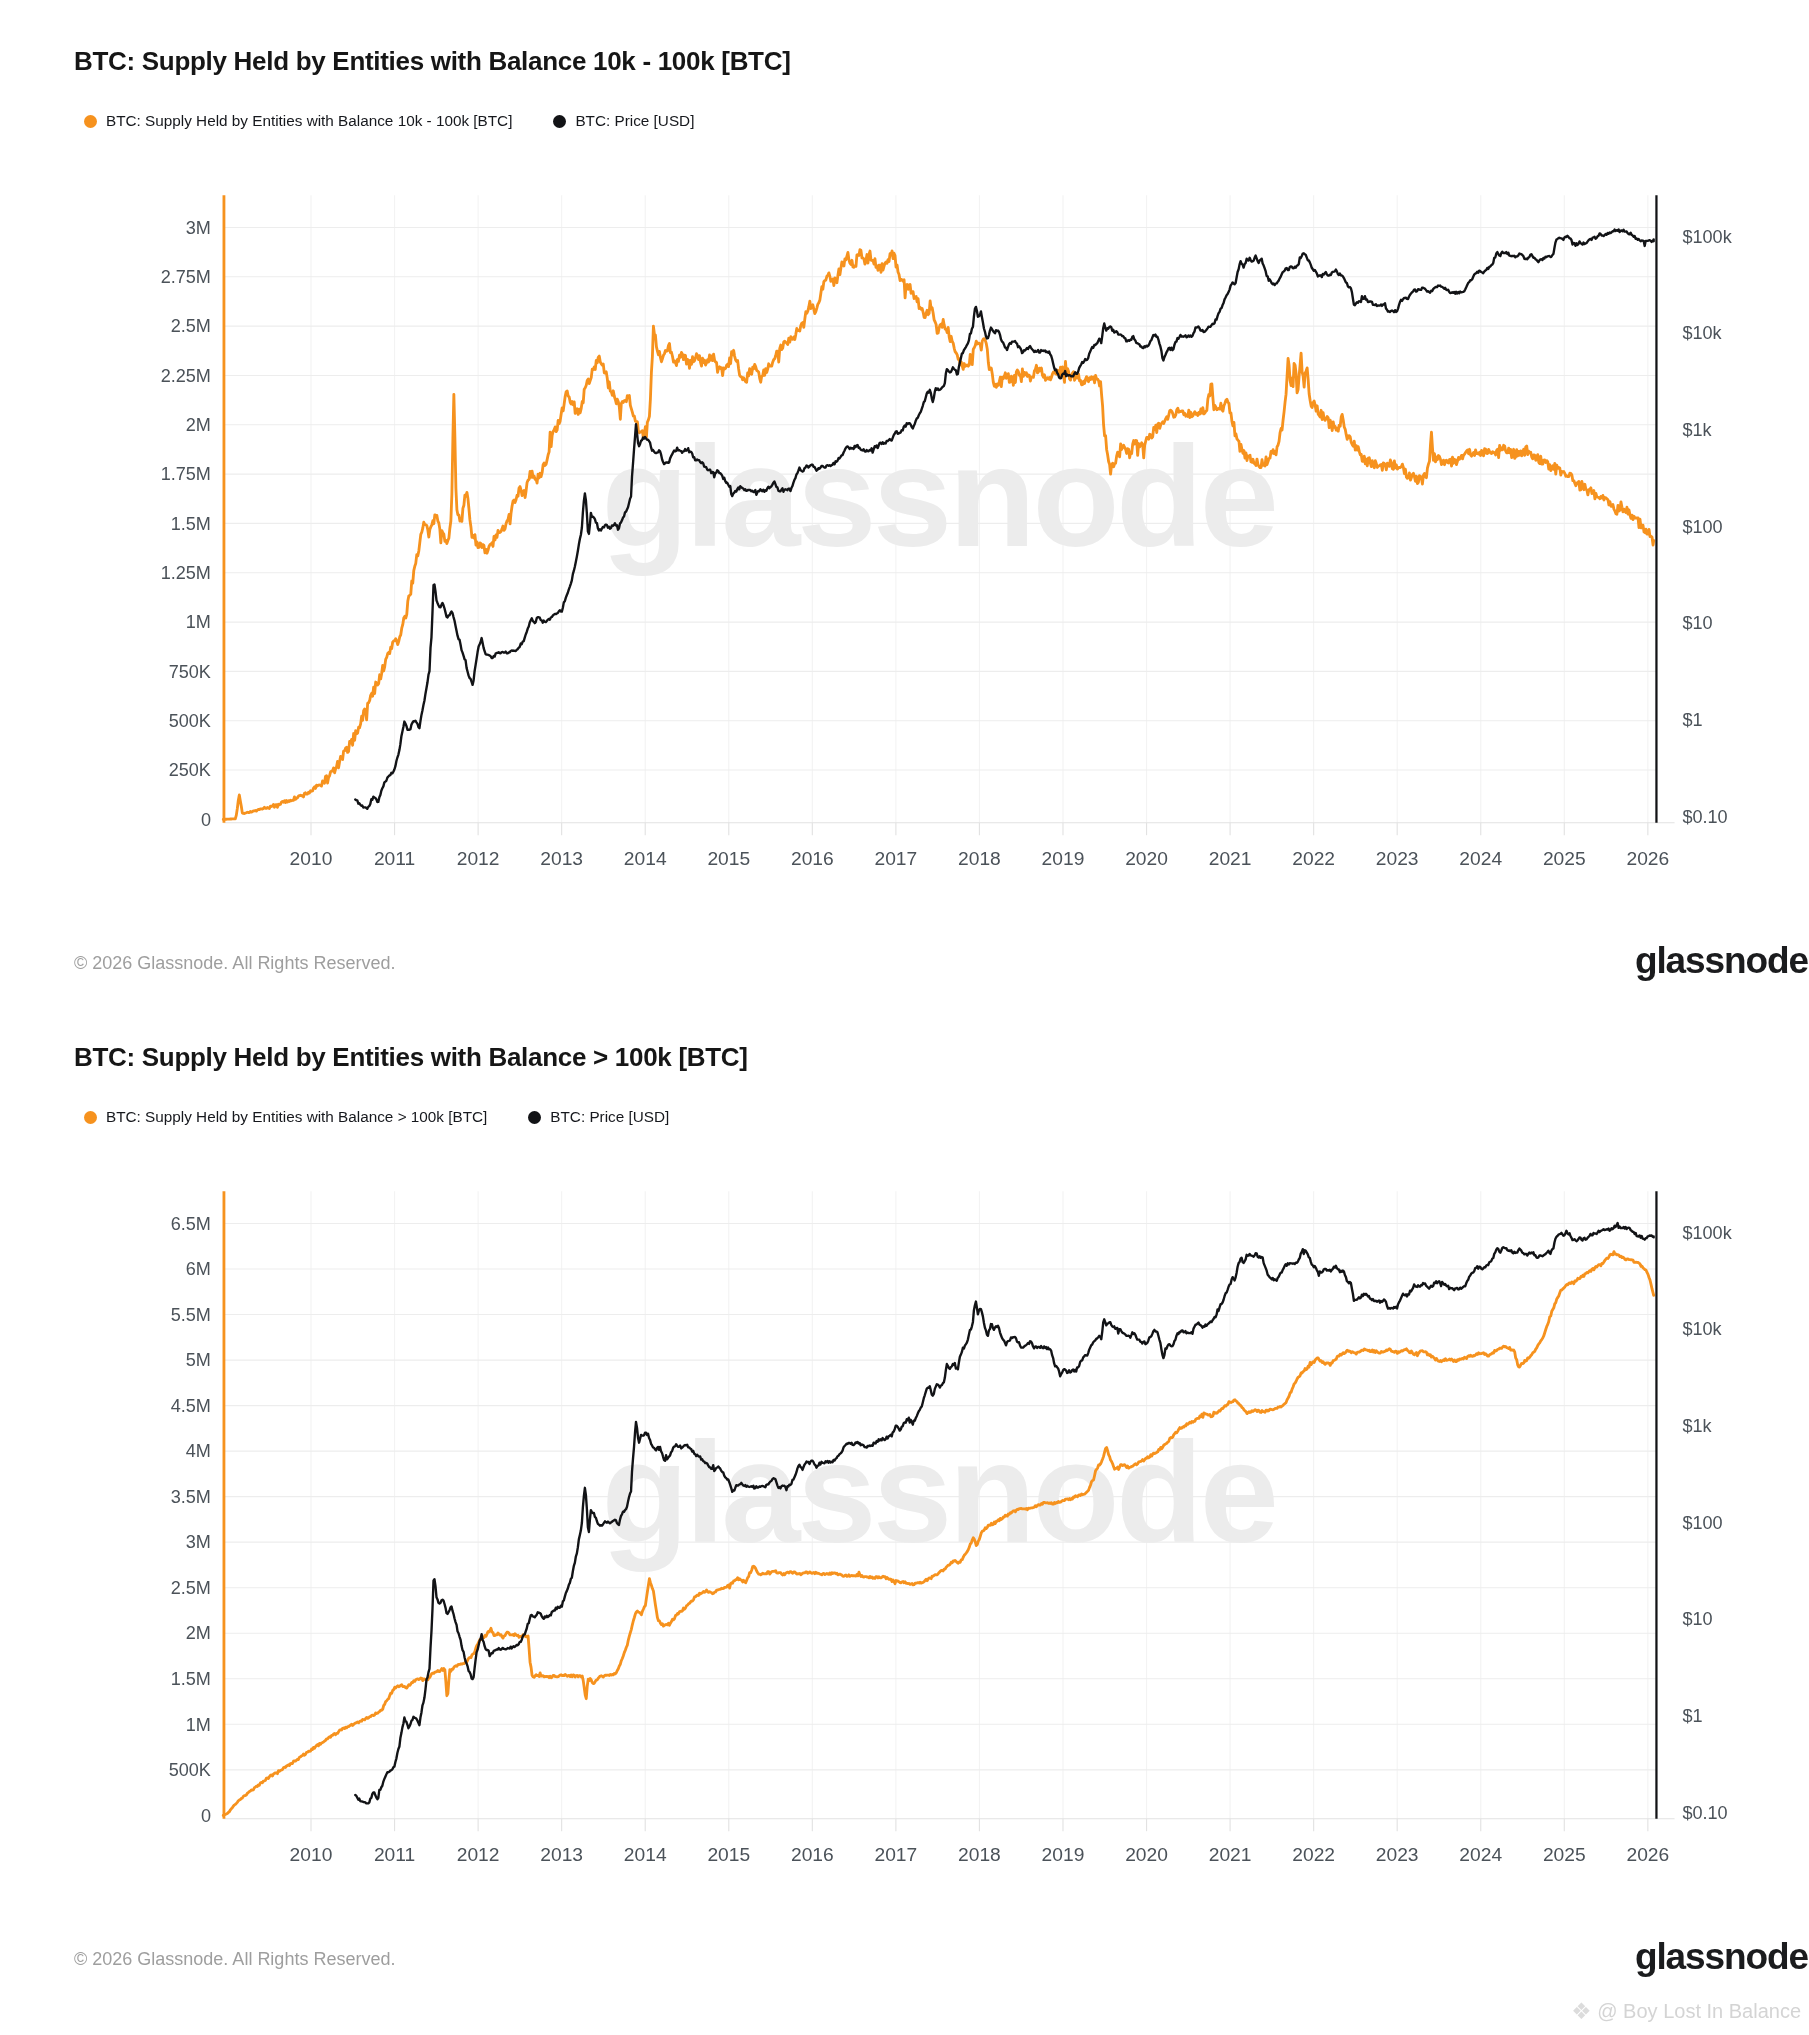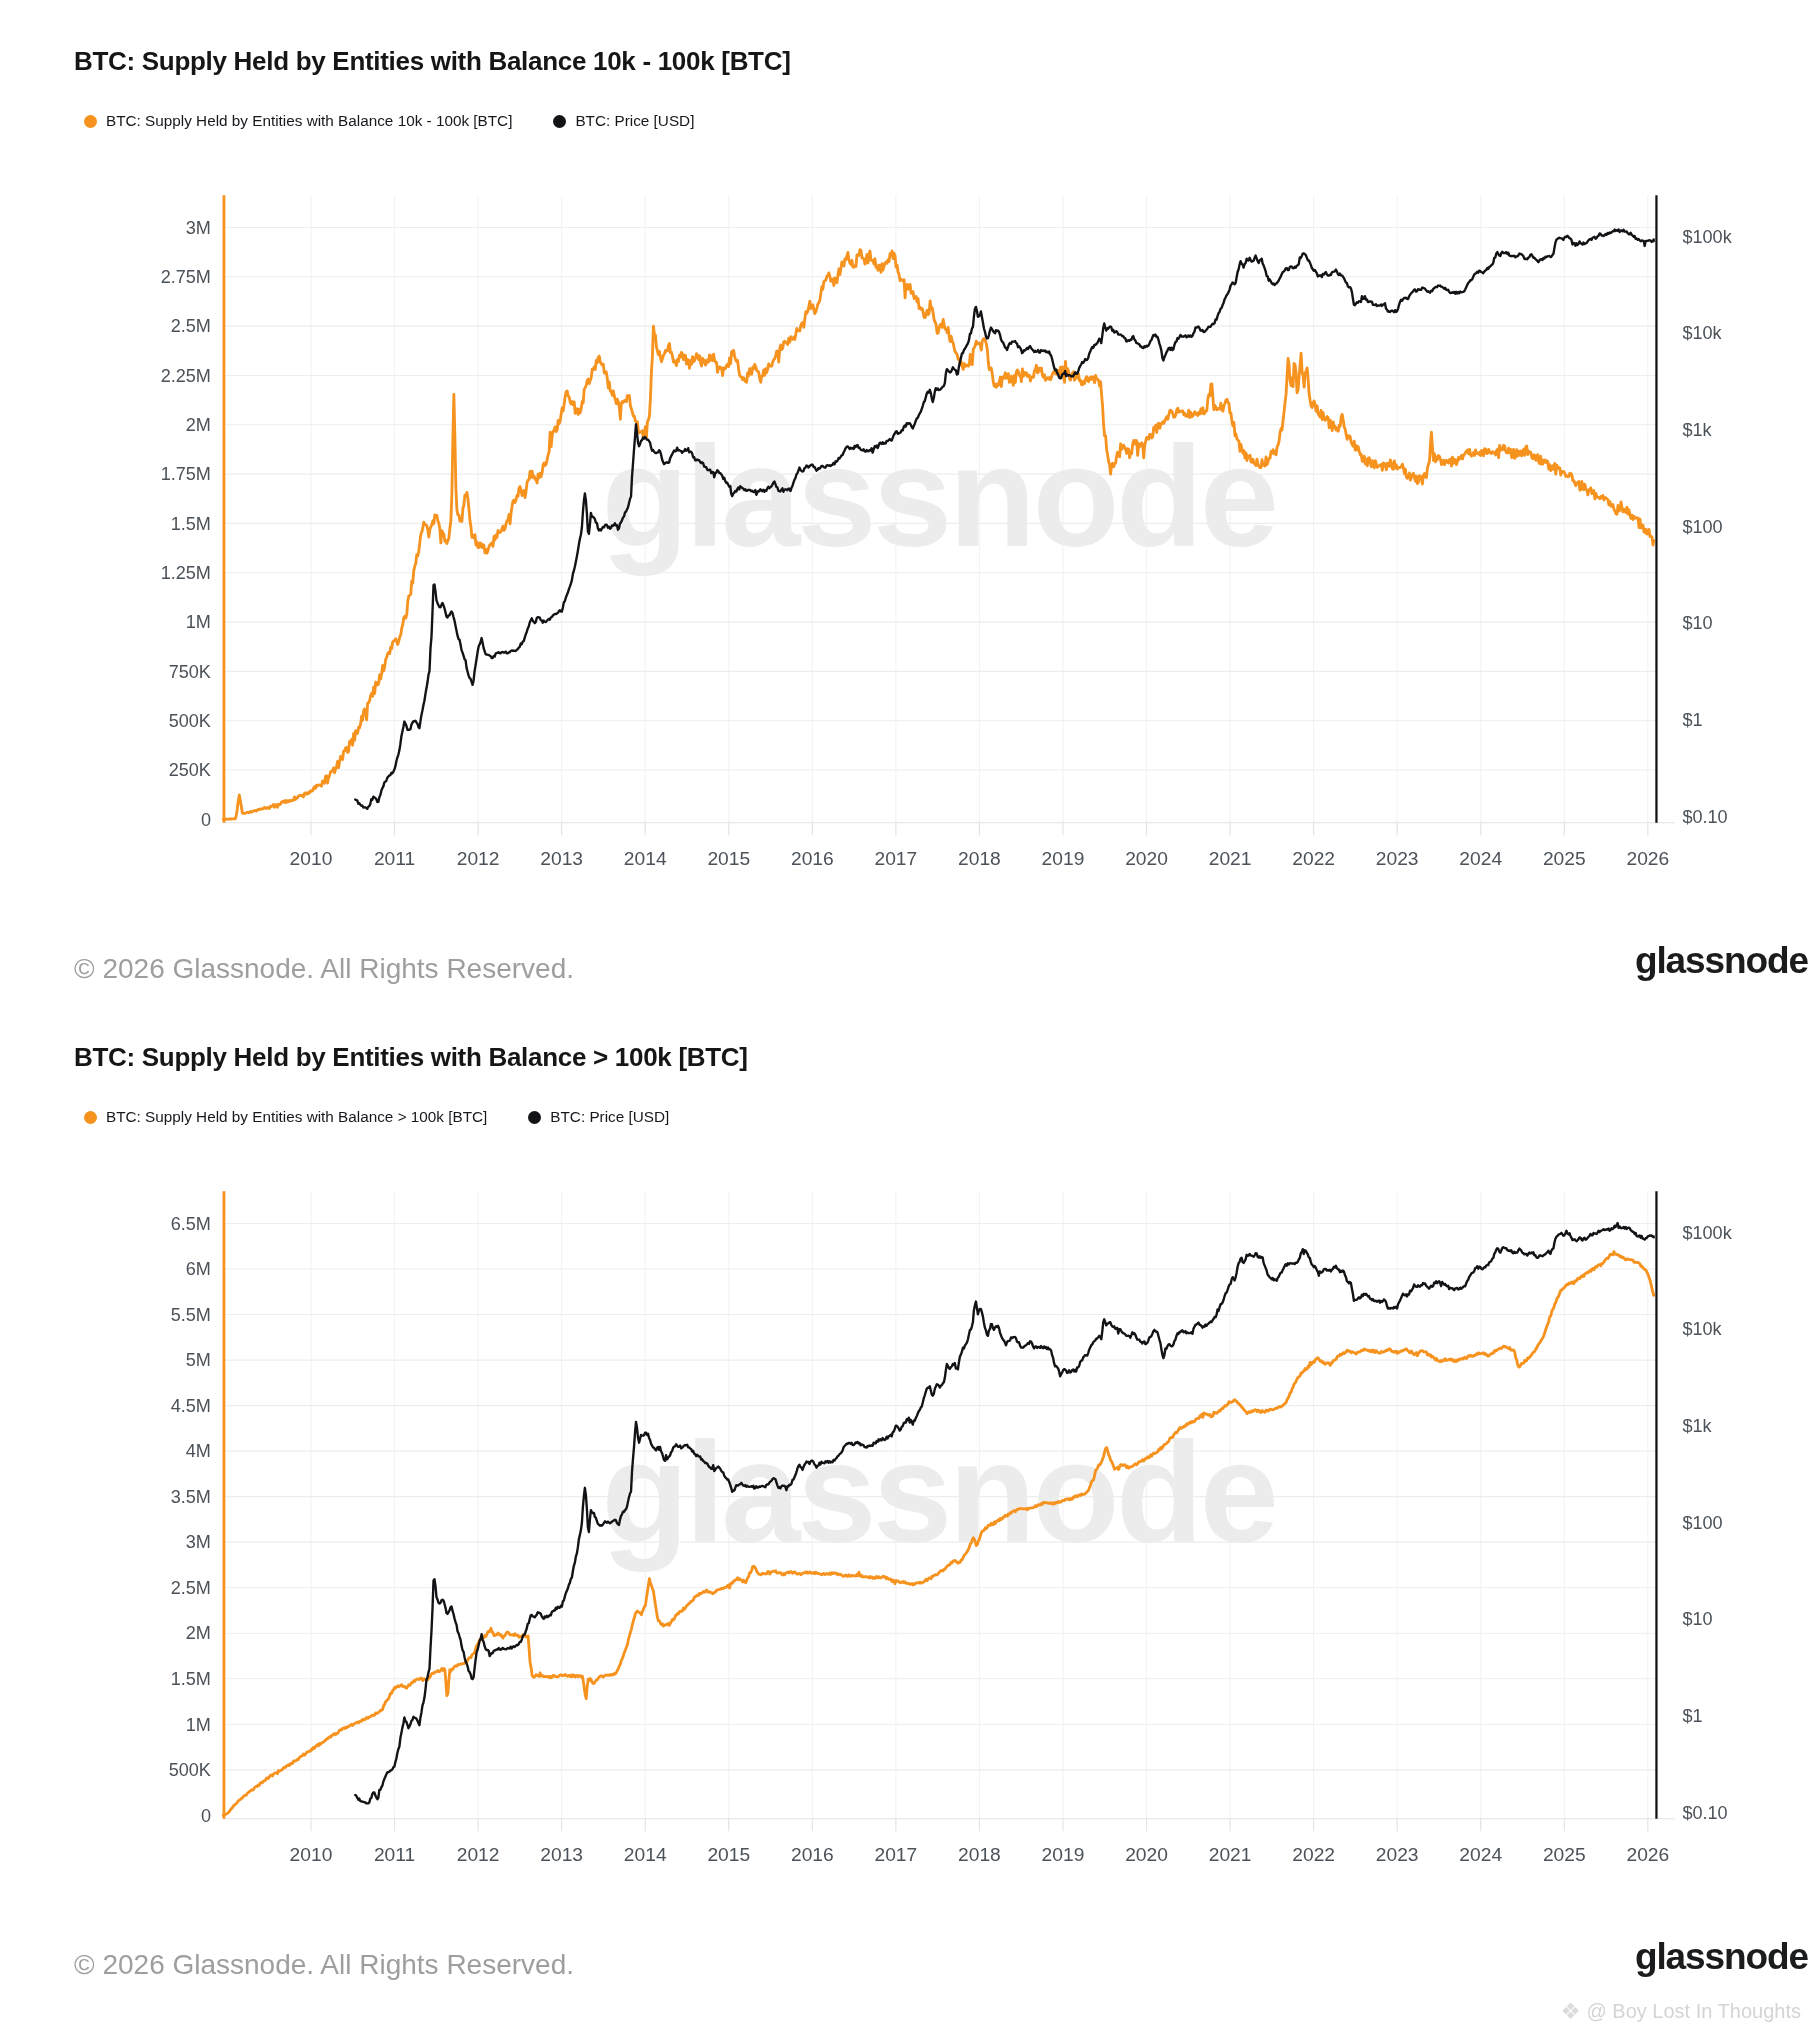--- a/index.html
+++ b/index.html
@@ -21,21 +21,21 @@
     position: absolute; left: 50px; top: 112px;
     display: flex; align-items: center; gap: 41px;
   }
   .legend-item { display: flex; align-items: center; gap: 9px; }
   .legend-dot { width: 13px; height: 13px; border-radius: 50%; flex: none; }
   .legend-label { font-size: 15.3px; color: #16181d; }
   svg.plot { position: absolute; left: 0; top: 0; width: 1809px; height: 1018px; display: block; }
   .sec-footer { position: absolute; left: 0; top: 0; width: 1809px; height: 1018px; pointer-events: none; }
   .copyright {
     position: absolute; left: 40px; top: 953px;
-    font-size: 28px; color: #9e9e9e;
+    font-size: 18px; color: #9e9e9e;
   }
   .brand {
     position: absolute; right: 35px; top: 940px;
     font-size: 37px; font-weight: 700; color: #1b1c1e; letter-spacing: -1.1px;
   }
   .attribution {
     position: absolute; right: 8px; top: 1998px;
     font-size: 20px; color: #d4d4d4;
     display: flex; align-items: center; gap: 5.7px;
   }
@@ -283,15 +283,15 @@
       <line x1="2870" x2="2870" y1="345" y2="1455" stroke="#121316" stroke-width="4"></line>
     </svg>
   <div class="sec-footer">
     <div class="copyright">© 2026 Glassnode. All Rights Reserved.</div>
     <div class="brand">glassnode</div>
   </div>
 </section>
 
 <div class="attribution">
   <span class="attr-icon">❖</span>
-  <span>@ Boy Lost In Thoughts</span>
+  <span>@ Boy Lost In Balance</span>
 </div>
 
 
 </body></html>

